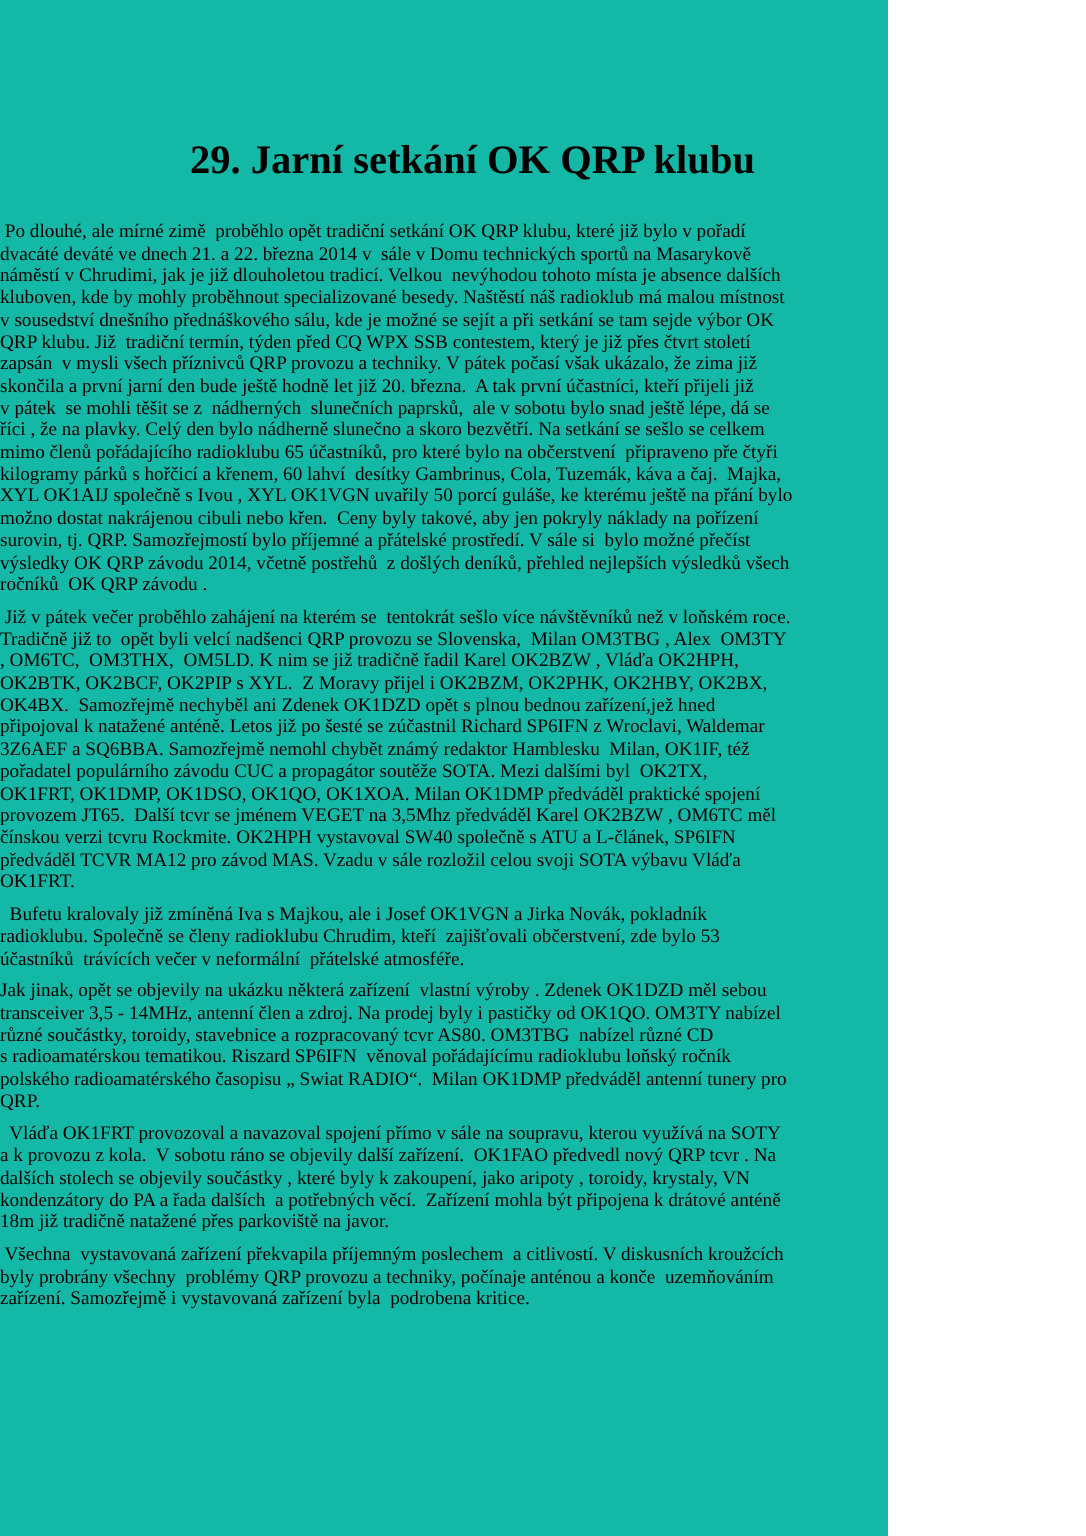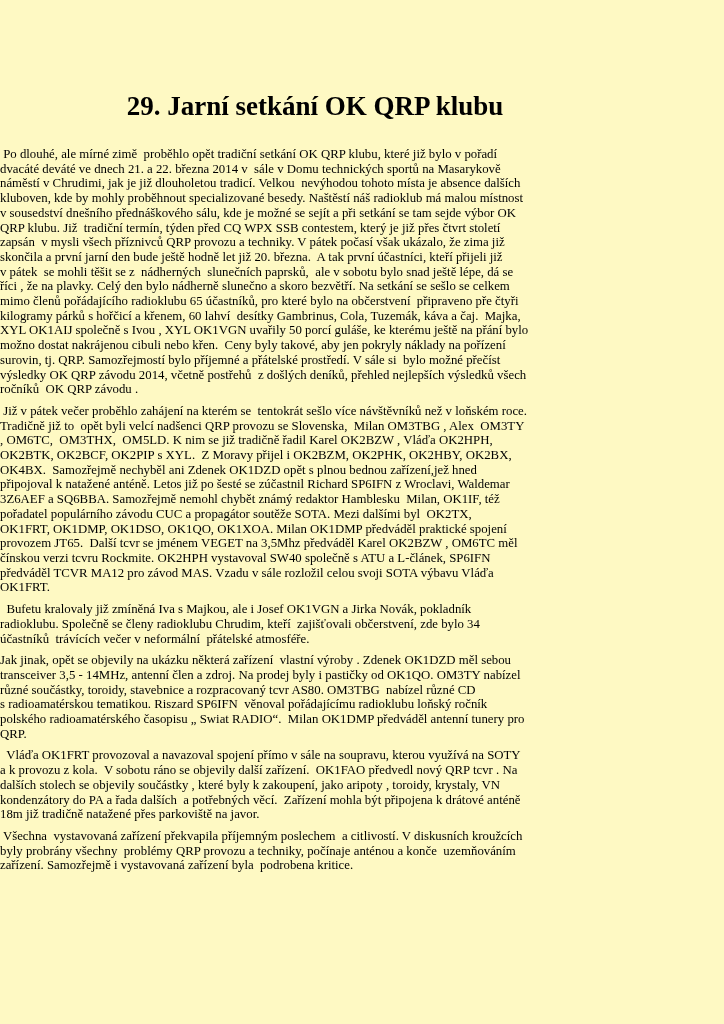--- a/index.html
+++ b/index.html
@@ -2,23 +2,23 @@
 <html><head>
 <meta charset="utf-8">
 <style>
   html, body {
     margin: 0;
     padding: 0;
     background: #ffffff;
   }
   .page {
     position: relative;
-    width: 724px;
+    width: 592px;
     height: 1024px;
-    background: #fef9c3;
+    background: #14b8a6;
     color: #000000;
     font-family: "Liberation Serif", "DejaVu Serif", serif;
     overflow: hidden;
   }
   .title {
     margin: 0;
     padding-top: 86px;
     margin-left: 97px;
     width: 436px;
     text-align: center;
@@ -76,21 +76,21 @@
 OK4BX.  Samozřejmě nechyběl ani Zdenek OK1DZD opět s plnou bednou zařízení,jež hned
 připojoval k natažené anténě. Letos již po šesté se zúčastnil Richard SP6IFN z Wroclavi, Waldemar
 3Z6AEF a SQ6BBA. Samozřejmě nemohl chybět známý redaktor Hamblesku  Milan, OK1IF, též
 pořadatel populárního závodu CUC a propagátor soutěže SOTA. Mezi dalšími byl  OK2TX,
 OK1FRT, OK1DMP, OK1DSO, OK1QO, OK1XOA. Milan OK1DMP předváděl praktické spojení
 provozem JT65.  Další tcvr se jménem VEGET na 3,5Mhz předváděl Karel OK2BZW , OM6TC měl
 čínskou verzi tcvru Rockmite. OK2HPH vystavoval SW40 společně s ATU a L-článek, SP6IFN
 předváděl TCVR MA12 pro závod MAS. Vzadu v sále rozložil celou svoji SOTA výbavu Vláďa
 OK1FRT.</p>
     <p>  Bufetu kralovaly již zmíněná Iva s Majkou, ale i Josef OK1VGN a Jirka Novák, pokladník
-radioklubu. Společně se členy radioklubu Chrudim, kteří  zajišťovali občerstvení, zde bylo 34
+radioklubu. Společně se členy radioklubu Chrudim, kteří  zajišťovali občerstvení, zde bylo 53
 účastníků  trávících večer v neformální  přátelské atmosféře.</p>
     <p>Jak jinak, opět se objevily na ukázku některá zařízení  vlastní výroby . Zdenek OK1DZD měl sebou
 transceiver 3,5 - 14MHz, antenní člen a zdroj. Na prodej byly i pastičky od OK1QO. OM3TY nabízel
 různé součástky, toroidy, stavebnice a rozpracovaný tcvr AS80. OM3TBG  nabízel různé CD
 s radioamatérskou tematikou. Riszard SP6IFN  věnoval pořádajícímu radioklubu loňský ročník
 polského radioamatérského časopisu „ Swiat RADIO“.  Milan OK1DMP předváděl antenní tunery pro
 QRP.</p>
     <p>  Vláďa OK1FRT provozoval a navazoval spojení přímo v sále na soupravu, kterou využívá na SOTY
 a k provozu z kola.  V sobotu ráno se objevily další zařízení.  OK1FAO předvedl nový QRP tcvr . Na
 dalších stolech se objevily součástky , které byly k zakoupení, jako aripoty , toroidy, krystaly, VN

